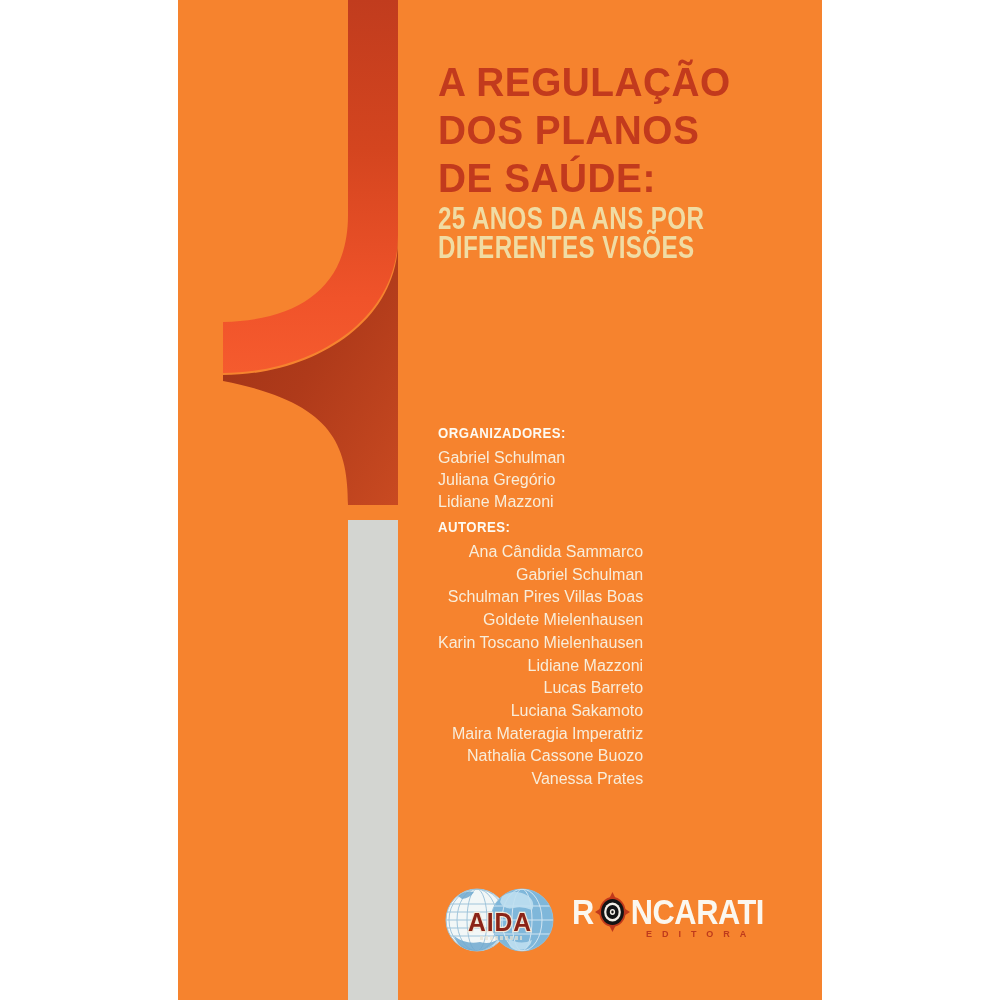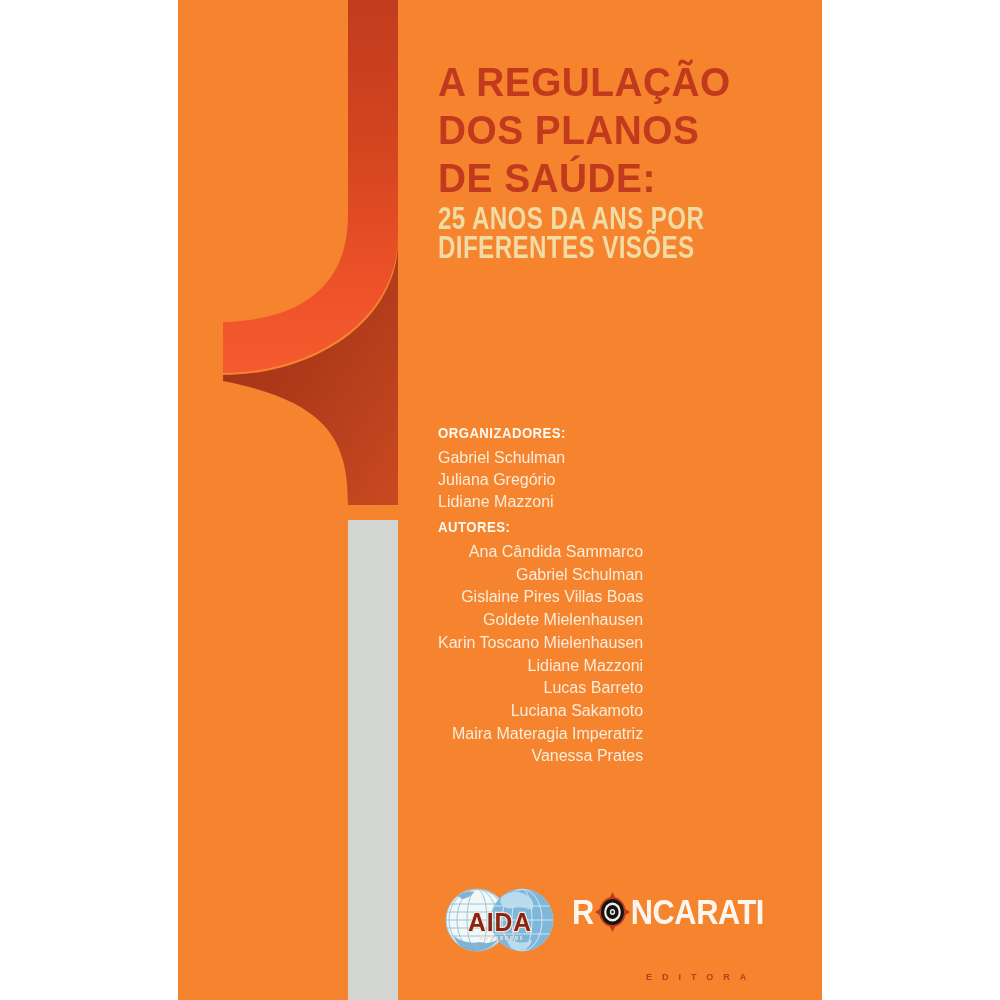--- a/index.html
+++ b/index.html
@@ -43,21 +43,21 @@
 
   .ronc{
     position:absolute;left:394px;top:892px;display:flex;align-items:center;
     transform:scaleX(0.88);transform-origin:left top;
     color:#FBF7EF;font-weight:bold;font-size:35px;letter-spacing:-0.5px;
     white-space:nowrap;
   }
   .ronc-icon{width:40px;height:40px;margin:0 1px;flex:0 0 auto;}
   .editora{
     position:absolute;left:468px;top:929px;
-    font-size:9px;font-weight:bold;color:#BE3A1C;letter-spacing:10px;white-space:nowrap;margin-top:43px;
+    font-size:9px;font-weight:bold;color:#BE3A1C;letter-spacing:10px;white-space:nowrap;
   }
 </style>
 </head>
 <body>
 
 <div class="cover">
 
   <svg class="ribbon-svg" viewBox="0 0 644 1000">
     <defs>
       <linearGradient id="gradBright" x1="0" y1="0" x2="0" y2="1">
@@ -92,27 +92,28 @@
   <div class="names org-names">
     <div>Gabriel Schulman</div>
     <div>Juliana Gregório</div>
     <div>Lidiane Mazzoni</div>
   </div>
 
   <div class="sec-label aut-label">AUTORES:</div>
   <div class="names author-names">
     <div>Ana Cândida Sammarco</div>
     <div>Gabriel Schulman</div>
-    <div>Gislaine Pires Villas Boas</div>
+    <div>Schulman Pires Villas Boas</div>
     <div>Goldete Mielenhausen</div>
     <div>Karin Toscano Mielenhausen</div>
     <div>Lidiane Mazzoni</div>
     <div>Lucas Barreto</div>
     <div>Luciana Sakamoto</div>
     <div>Maira Materagia Imperatriz</div>
+    <div>Nathalia Cassone Buozo</div>
     <div>Vanessa Prates</div>
   </div>
 
   <svg class="aida" viewBox="0 0 112 72">
     <defs>
       <clipPath id="clipL">
           <circle cx="33" cy="36" r="31"></circle>
         </clipPath>
       <clipPath id="clipR">
           <circle cx="78" cy="36" r="31"></circle>

